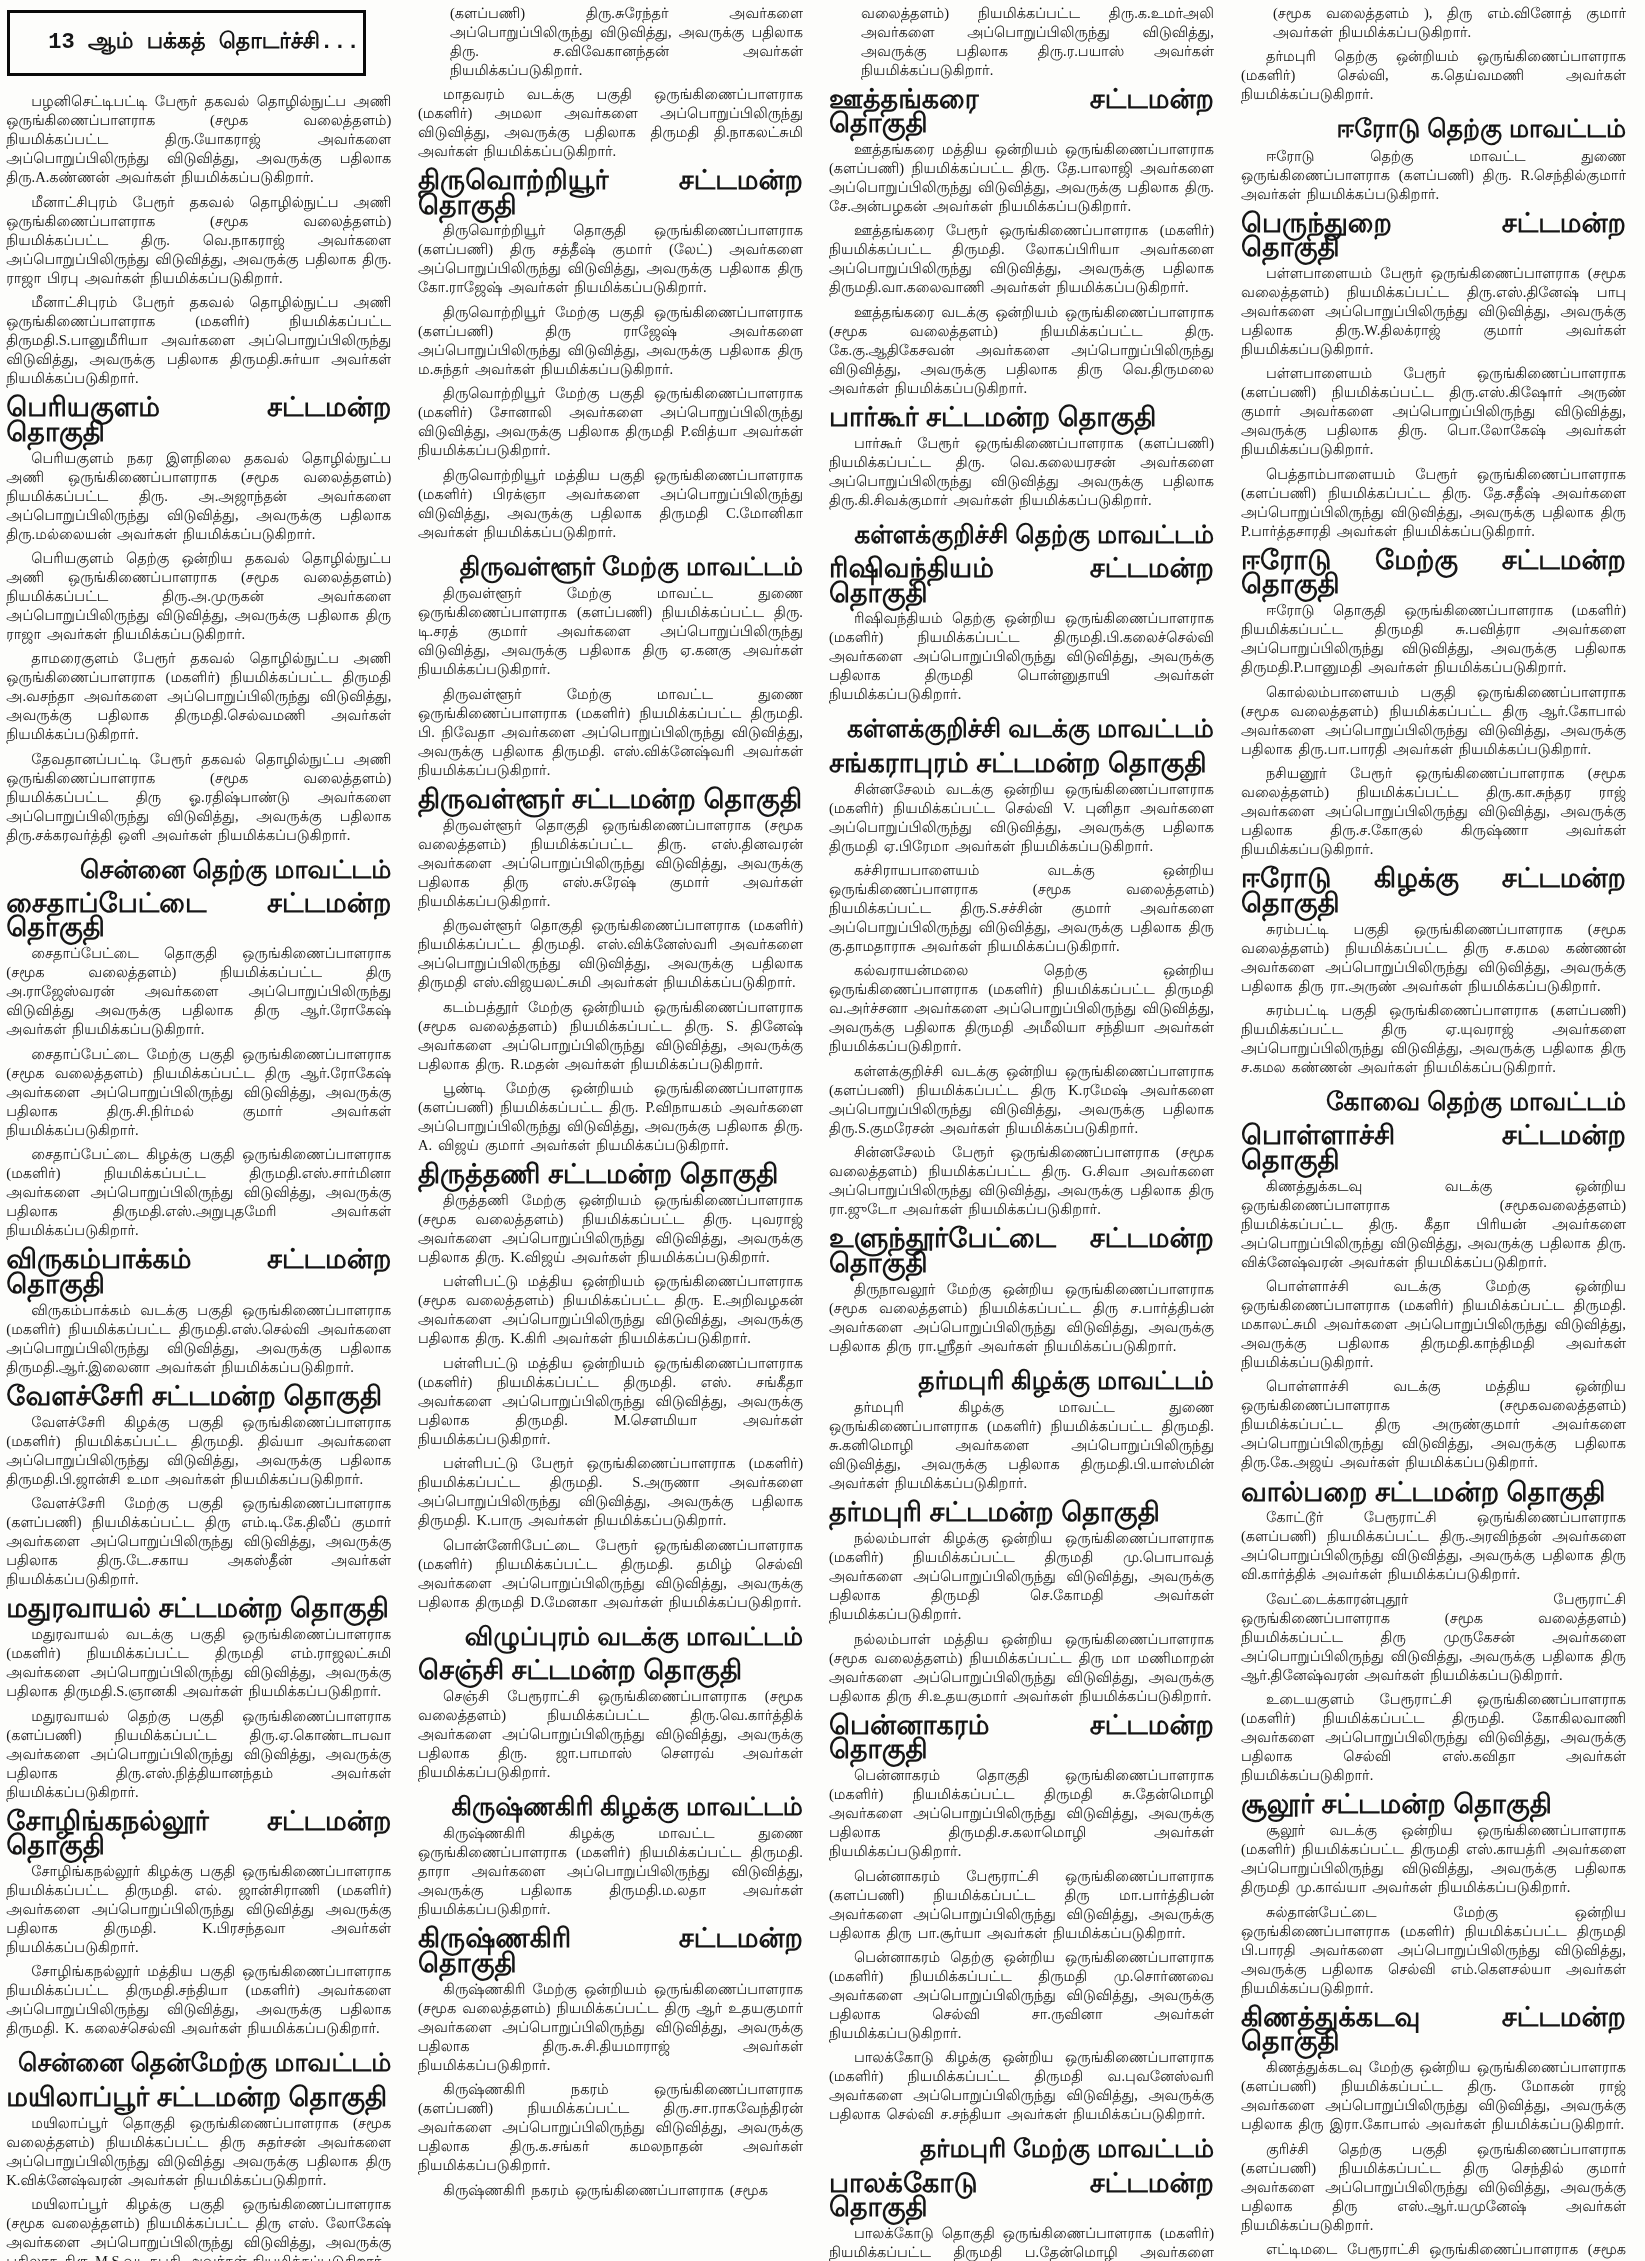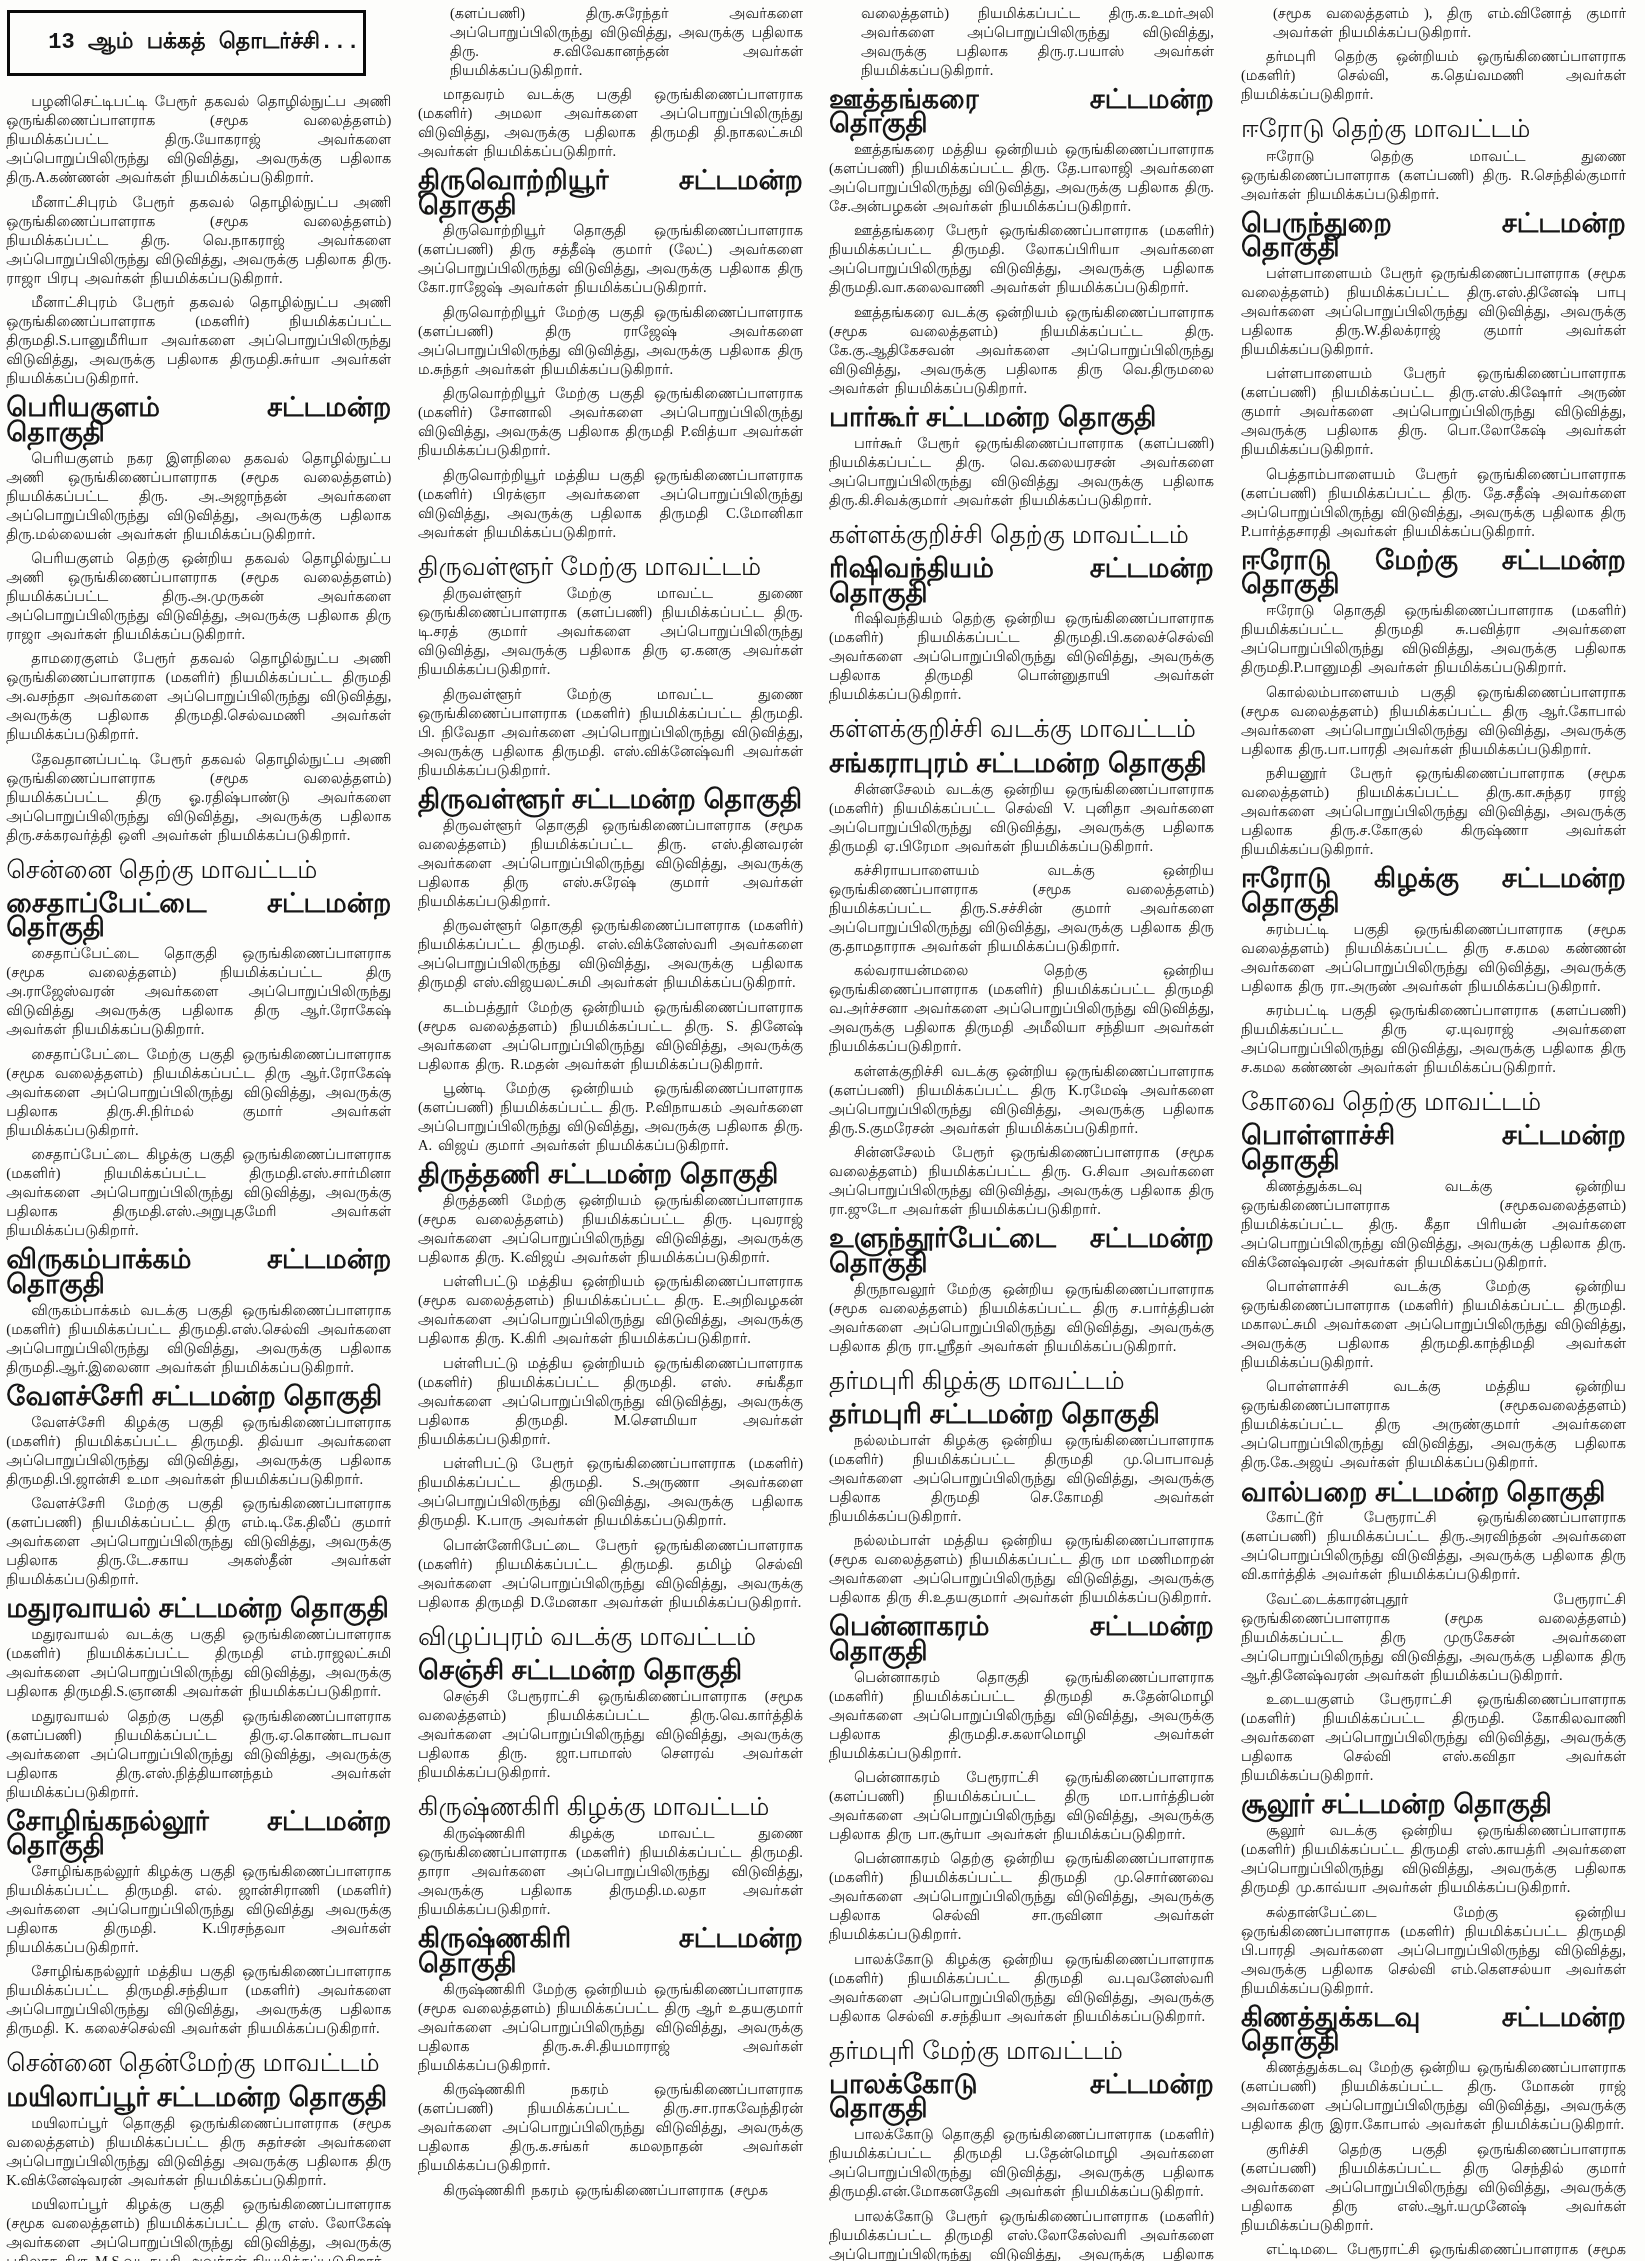--- a/index.html
+++ b/index.html
@@ -24,21 +24,21 @@
   .note-box{
     border:3.2px solid #0a0a0a;
     margin:6.3px 25px 16.3px 0.9px;
     padding:13.6px 3.6px;
     text-align:right;font-weight:700;
     font-size:22px;line-height:33px;
     font-family:Liberation Mono, monospace;
   }
   h2.district{
     font-size:25px;line-height:29px;margin:10px 0 3.6px;
-    text-align:left;font-weight:400;text-indent:0;
+    text-align:right;font-weight:700;text-indent:0;
     font-family:"Liberation Sans", sans-serif;
   }
   h3.constituency{
     font-size:27px;line-height:24.4px;margin:7.2px 0 4.5px;
     font-weight:700;text-indent:0;
     font-family:"Liberation Sans", sans-serif;
   }
 </style>
 </head>
 <body>
@@ -122,20 +122,21 @@
       <h2 class="district">கள்ளக்குறிச்சி வடக்கு மாவட்டம்</h2>
       <h3 class="constituency">சங்கராபுரம் சட்டமன்ற தொகுதி</h3>
       <p>சின்னசேலம் வடக்கு ஒன்றிய ஒருங்கிணைப்பாளராக (மகளிர்) நியமிக்கப்பட்ட செல்வி V. புனிதா அவர்களை அப்பொறுப்பிலிருந்து விடுவித்து, அவருக்கு பதிலாக திருமதி ஏ.பிரேமா அவர்கள் நியமிக்கப்படுகிறார்.</p>
       <p>கச்சிராயபாளையம் வடக்கு ஒன்றிய ஒருங்கிணைப்பாளராக (சமூக வலைத்தளம்) நியமிக்கப்பட்ட திரு.S.சச்சின் குமார் அவர்களை அப்பொறுப்பிலிருந்து விடுவித்து, அவருக்கு பதிலாக திரு கு.தாமதாராசு அவர்கள் நியமிக்கப்படுகிறார்.</p>
       <p>கல்வராயன்மலை தெற்கு ஒன்றிய ஒருங்கிணைப்பாளராக (மகளிர்) நியமிக்கப்பட்ட திருமதி வ.அர்ச்சனா அவர்களை அப்பொறுப்பிலிருந்து விடுவித்து, அவருக்கு பதிலாக திருமதி அமீலியா சந்தியா அவர்கள் நியமிக்கப்படுகிறார்.</p>
       <p>கள்ளக்குறிச்சி வடக்கு ஒன்றிய ஒருங்கிணைப்பாளராக (களப்பணி) நியமிக்கப்பட்ட திரு K.ரமேஷ் அவர்களை அப்பொறுப்பிலிருந்து விடுவித்து, அவருக்கு பதிலாக திரு.S.குமரேசன் அவர்கள் நியமிக்கப்படுகிறார்.</p>
       <p>சின்னசேலம் பேரூர் ஒருங்கிணைப்பாளராக (சமூக வலைத்தளம்) நியமிக்கப்பட்ட திரு. G.சிவா அவர்களை அப்பொறுப்பிலிருந்து விடுவித்து, அவருக்கு பதிலாக திரு ரா.ஜுடோ அவர்கள் நியமிக்கப்படுகிறார்.</p>
       <h3 class="constituency">உளுந்தூர்பேட்டை சட்டமன்ற தொகுதி</h3>
       <p>திருநாவலூர் மேற்கு ஒன்றிய ஒருங்கிணைப்பாளராக (சமூக வலைத்தளம்) நியமிக்கப்பட்ட திரு ச.பார்த்திபன் அவர்களை அப்பொறுப்பிலிருந்து விடுவித்து, அவருக்கு பதிலாக திரு ரா.ஸ்ரீதர் அவர்கள் நியமிக்கப்படுகிறார்.</p>
       <h2 class="district">தர்மபுரி கிழக்கு மாவட்டம்</h2>
+      <p>தர்மபுரி கிழக்கு மாவட்ட துணை ஒருங்கிணைப்பாளராக (மகளிர்) நியமிக்கப்பட்ட திருமதி. சு.கனிமொழி அவர்களை அப்பொறுப்பிலிருந்து விடுவித்து, அவருக்கு பதிலாக திருமதி.பி.யாஸ்மின் அவர்கள் நியமிக்கப்படுகிறார்.</p>
       <h3 class="constituency">தர்மபுரி சட்டமன்ற தொகுதி</h3>
       <p>நல்லம்பாள் கிழக்கு ஒன்றிய ஒருங்கிணைப்பாளராக (மகளிர்) நியமிக்கப்பட்ட திருமதி மு.பொபாவத் அவர்களை அப்பொறுப்பிலிருந்து விடுவித்து, அவருக்கு பதிலாக திருமதி செ.கோமதி அவர்கள் நியமிக்கப்படுகிறார்.</p>
       <p>நல்லம்பாள் மத்திய ஒன்றிய ஒருங்கிணைப்பாளராக (சமூக வலைத்தளம்) நியமிக்கப்பட்ட திரு மா மணிமாறன் அவர்களை அப்பொறுப்பிலிருந்து விடுவித்து, அவருக்கு பதிலாக திரு சி.உதயகுமார் அவர்கள் நியமிக்கப்படுகிறார்.</p>
       <h3 class="constituency">பென்னாகரம் சட்டமன்ற தொகுதி</h3>
       <p>பென்னாகரம் தொகுதி ஒருங்கிணைப்பாளராக (மகளிர்) நியமிக்கப்பட்ட திருமதி சு.தேன்மொழி அவர்களை அப்பொறுப்பிலிருந்து விடுவித்து, அவருக்கு பதிலாக திருமதி.ச.கலாமொழி அவர்கள் நியமிக்கப்படுகிறார்.</p>
       <p>பென்னாகரம் பேரூராட்சி ஒருங்கிணைப்பாளராக (களப்பணி) நியமிக்கப்பட்ட திரு மா.பார்த்திபன் அவர்களை அப்பொறுப்பிலிருந்து விடுவித்து, அவருக்கு பதிலாக திரு பா.சூர்யா அவர்கள் நியமிக்கப்படுகிறார்.</p>
       <p>பென்னாகரம் தெற்கு ஒன்றிய ஒருங்கிணைப்பாளராக (மகளிர்) நியமிக்கப்பட்ட திருமதி மு.சொர்ணவை அவர்களை அப்பொறுப்பிலிருந்து விடுவித்து, அவருக்கு பதிலாக செல்வி சா.ருவினா அவர்கள் நியமிக்கப்படுகிறார்.</p>
       <p>பாலக்கோடு கிழக்கு ஒன்றிய ஒருங்கிணைப்பாளராக (மகளிர்) நியமிக்கப்பட்ட திருமதி வ.புவனேஸ்வரி அவர்களை அப்பொறுப்பிலிருந்து விடுவித்து, அவருக்கு பதிலாக செல்வி ச.சந்தியா அவர்கள் நியமிக்கப்படுகிறார்.</p>
       <h2 class="district">தர்மபுரி மேற்கு மாவட்டம்</h2>
       <h3 class="constituency">பாலக்கோடு சட்டமன்ற தொகுதி</h3>

